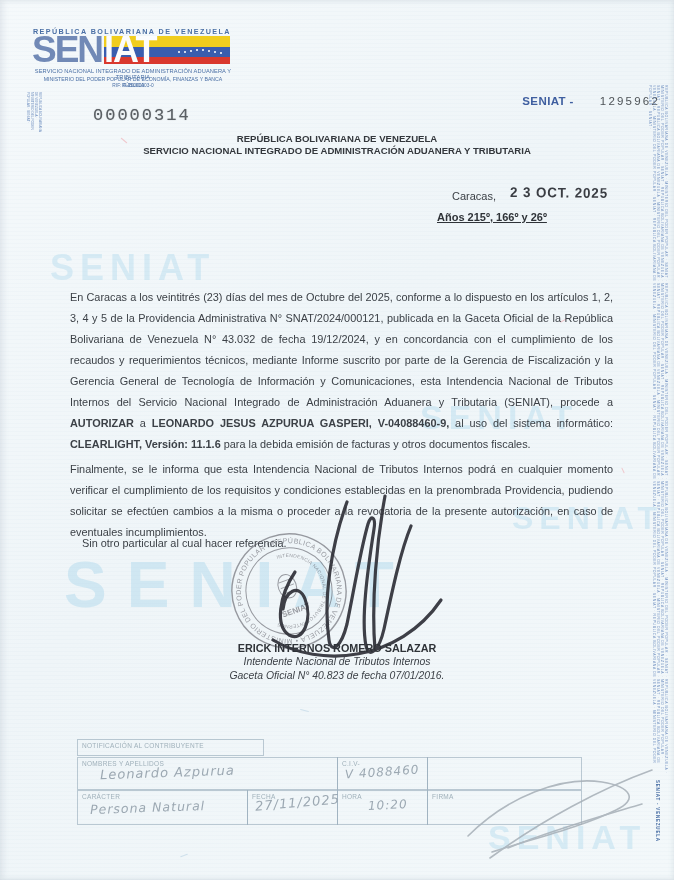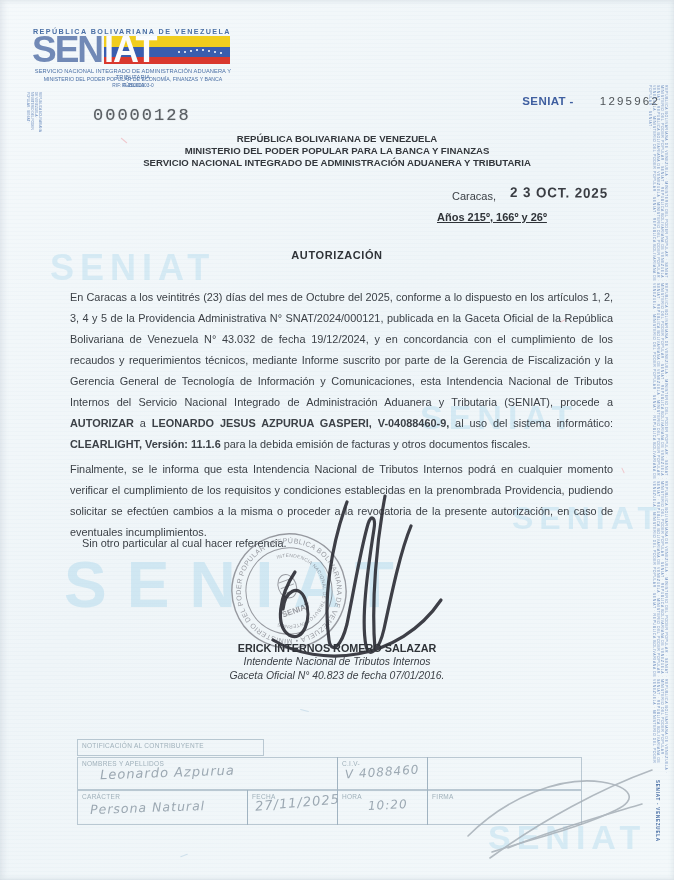--- a/index.html
+++ b/index.html
@@ -97,33 +97,31 @@
   </div>
   <div class="abs logo-service">SERVICIO NACIONAL INTEGRADO DE ADMINISTRACIÓN ADUANERA Y TRIBUTARIA</div>
   <div class="abs logo-ministry">MINISTERIO DEL PODER POPULAR DE ECONOMÍA, FINANZAS Y BANCA PÚBLICA</div>
   <div class="abs logo-rif">RIF: G-20000303-0</div>
 
   <div class="abs corner-ref">
     <span class="corner-label">SENIAT -</span>
     <span class="corner-number">1295962</span>
   </div>
 
-  <div class="abs stamp-number">00000128</div>
+  <div class="abs stamp-number">00000314</div>
 
   <div class="abs hdr">
     <div>REPÚBLICA BOLIVARIANA DE VENEZUELA</div>
-    <div>MINISTERIO DEL PODER POPULAR PARA LA BANCA Y FINANZAS</div>
     <div>SERVICIO NACIONAL INTEGRADO DE ADMINISTRACIÓN ADUANERA Y TRIBUTARIA</div>
   </div>
 
   <div class="abs city">Caracas,</div>
   <div class="abs date-stamp">2 3 OCT. 2025</div>
   <div class="abs years">Años 215º, 166º y 26º</div>
 
-  <div class="abs doc-title">AUTORIZACIÓN</div>
 
   <div class="abs para p1"><span>En Caracas a los veintitrés (23) días del mes de Octubre del 2025, conforme a lo dispuesto en los artículos 1, 2, 3, 4 y 5 de la Providencia Administrativa N° SNAT/2024/000121, publicada en la Gaceta Oficial de la República Bolivariana de Venezuela N° 43.032 de fecha 19/12/2024, y en concordancia con el cumplimiento de los recaudos y requerimientos técnicos, mediante Informe suscrito por parte de la Gerencia de Fiscalización y la Gerencia General de Tecnología de Información y Comunicaciones, esta Intendencia Nacional de Tributos Internos del Servicio Nacional Integrado de Administración Aduanera y Tributaria (SENIAT), procede a </span><span style="font-weight: bold;">AUTORIZAR</span><span> a </span><span style="font-weight: bold;">LEONARDO JESUS AZPURUA GASPERI, V-04088460-9,</span><span> al uso del sistema informático: </span><span style="font-weight: bold;">CLEARLIGHT, Versión: 11.1.6</span><span> para la debida emisión de facturas y otros documentos fiscales.</span></div>
   <div class="abs para p2">Finalmente, se le informa que esta Intendencia Nacional de Tributos Internos podrá en cualquier momento verificar el cumplimiento de los requisitos y condiciones establecidas en la prenombrada Providencia, pudiendo solicitar se efectúen cambios a la misma o proceder a la revocatoria de la presente autorización, en caso de eventuales incumplimientos.</div>
   <div class="abs closing">Sin otro particular al cual hacer referencia.</div>
 
   <svg class="abs" style="left:204px;top:506px;" width="170" height="170" viewBox="0 0 170 170">
     <g transform="rotate(-20 85 85)" opacity="0.55" fill="#4f4f58" stroke="#4f4f58">
       <circle cx="85" cy="85" r="57" fill="none" stroke-width="1.4"></circle>
       <circle cx="85" cy="85" r="43" fill="none" stroke-width="1"></circle>
       <defs>

